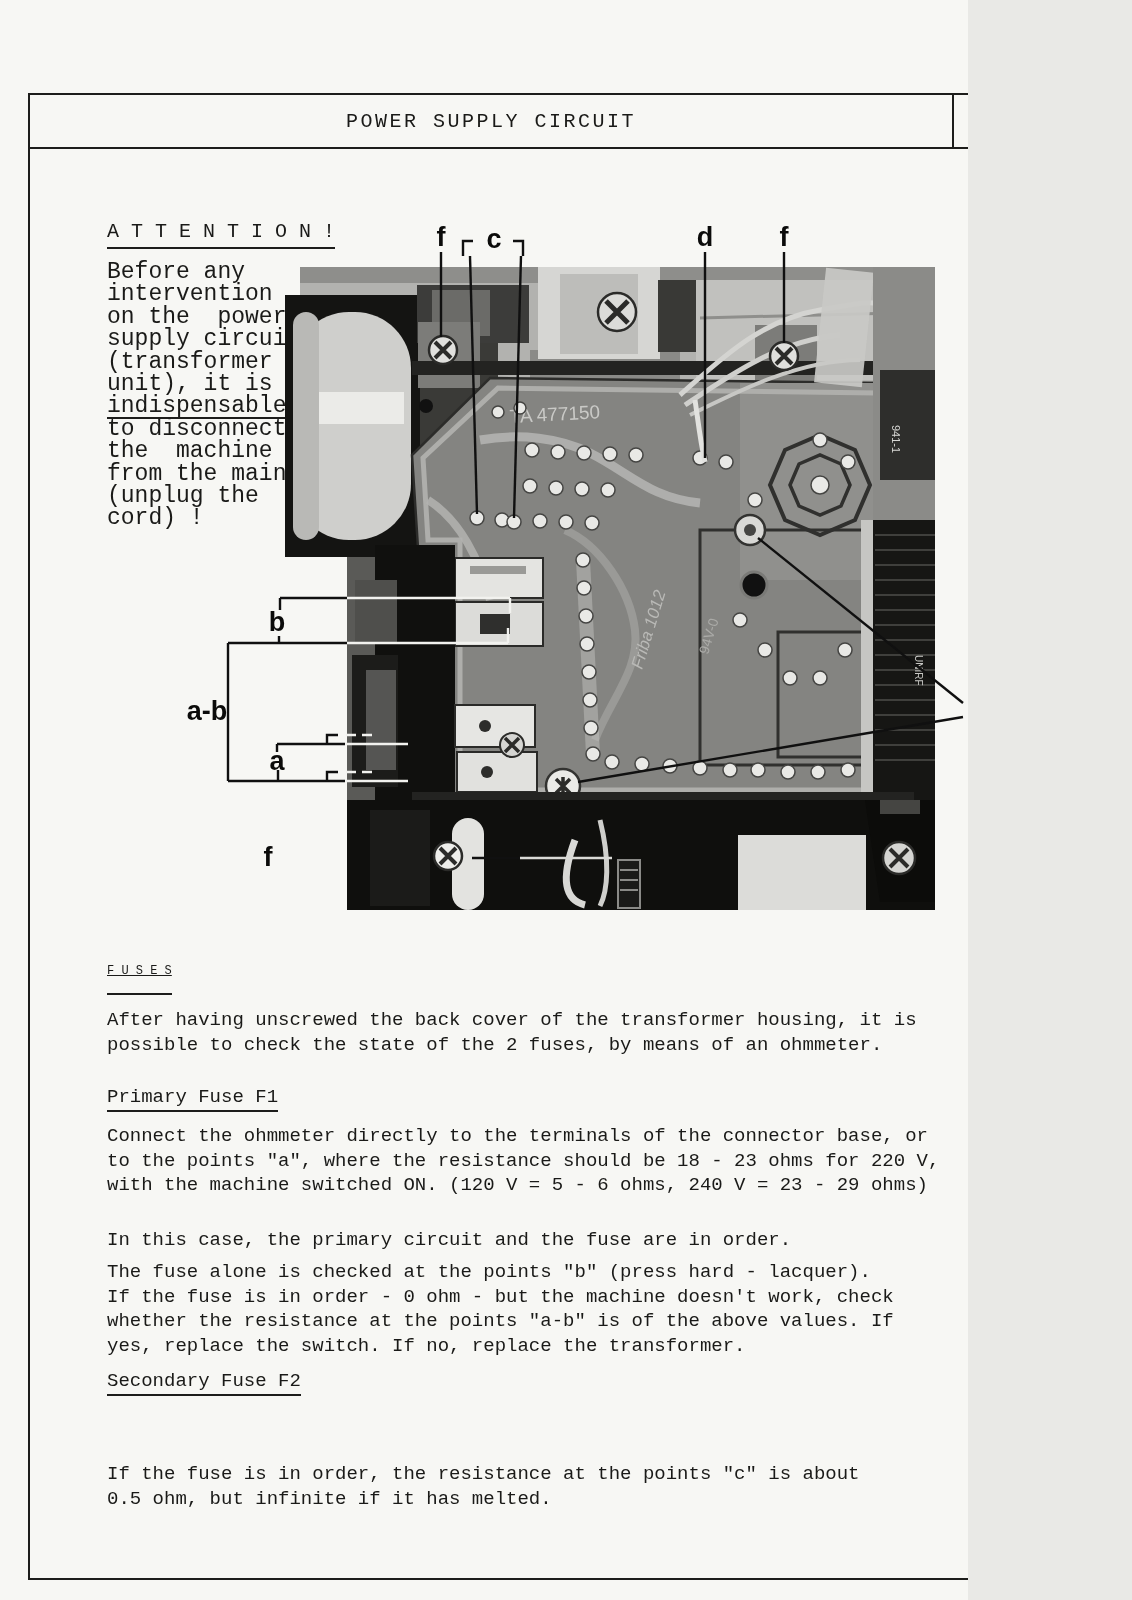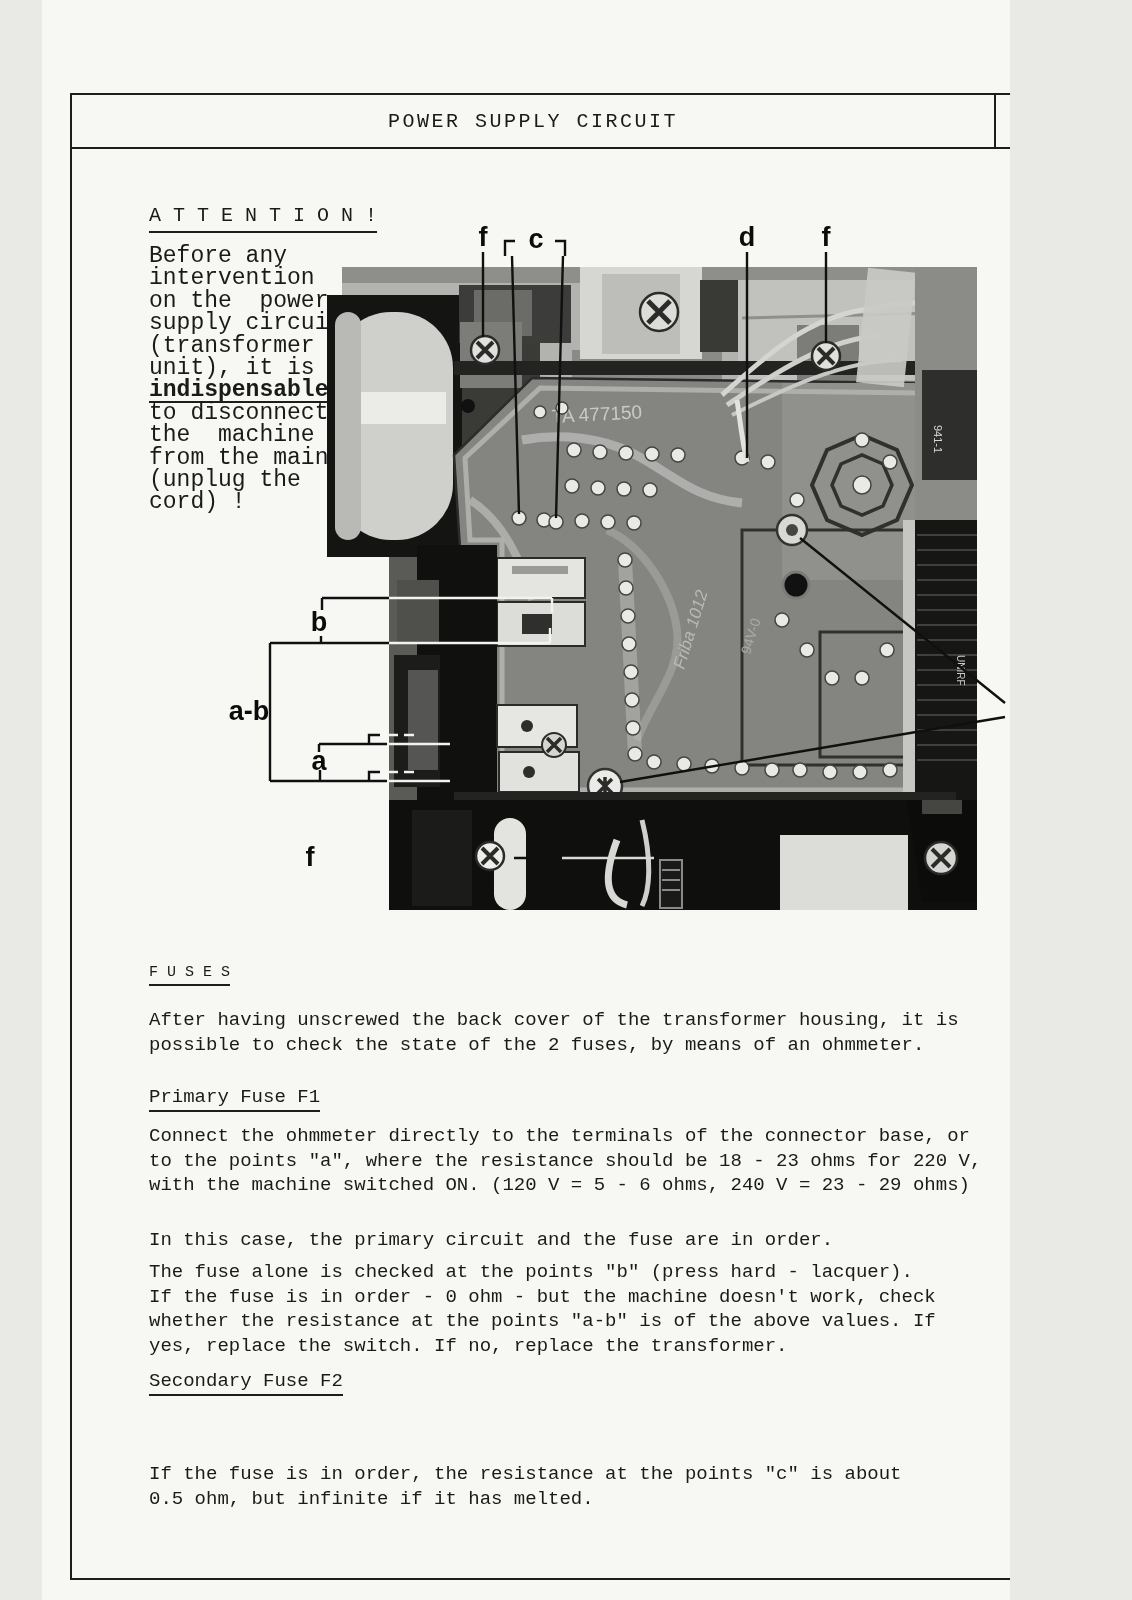--- a/index.html
+++ b/index.html
@@ -1,34 +1,34 @@
 <!DOCTYPE html>
 <html><head>
 <meta charset="utf-8">
 <style>
   html,body{margin:0;padding:0;}
   body{background:#e9e9e6;}
   .page{position:relative;width:968px;height:1600px;background:#f7f7f4;overflow:hidden;
-        font-family:"Liberation Mono","DejaVu Sans Mono",monospace;color:#1a1a18;margin-left:42px;}
+        font-family:"Liberation Mono","DejaVu Sans Mono",monospace;color:#1a1a18;}
   .frame{position:absolute;left:28px;top:146px;width:990px;height:1434px;
          border:2.5px solid #1d1d1b;border-top:none;box-sizing:border-box;}
   .header{position:absolute;left:28px;top:93px;width:990px;height:56px;
           border:2.5px solid #1d1d1b;box-sizing:border-box;display:flex;align-items:stretch;}
   .header-title-cell{flex:1;display:flex;align-items:center;justify-content:center;}
   .header-title{font-size:20px;letter-spacing:2.5px;white-space:pre;}
   .header-page-cell{width:62px;border-left:2.5px solid #1d1d1b;display:flex;align-items:center;justify-content:center;}
   .page-num{font-size:20px;letter-spacing:1px;}
-  .attention{position:absolute;left:107px;top:204px;width:250px;}
+  .attention{position:absolute;left:107px;top:220px;width:250px;}
   .attn-head{display:inline-block;font-size:20px;white-space:pre;
              border-bottom:2.5px solid #1d1d1b;padding-bottom:4px;}
   .attn-body{margin-top:12px;font-size:23px;line-height:22.4px;white-space:pre;}
   .u-word{display:inline-block;border-bottom:2px solid #1d1d1b;line-height:20.4px;}
-  .u-line{height:22.4px;font-weight:bold;}
-  .fuses-head{position:absolute;left:107px;top:964px;font-size:15px;white-space:pre;
-              border-bottom:2.5px solid #1d1d1b;padding-bottom:3px;}
+  .u-line{height:22.4px;}
+  .fuses-head{position:absolute;left:107px;top:964px;font-size:12px;white-space:pre;
+              border-bottom:2.5px solid #1d1d1b;padding-bottom:15px;text-decoration:underline;}
   .para{position:absolute;left:107px;font-size:19px;line-height:24.5px;white-space:pre;}
   .sub-head{position:absolute;left:107px;font-size:19px;white-space:pre;
             border-bottom:2px solid #1d1d1b;padding-bottom:2px;}
   .note-label{display:inline-block;border-bottom:2px solid #1d1d1b;}
   .figure{position:absolute;left:180px;top:200px;width:840px;height:730px;}
   .fig-label{font-family:"Liberation Sans","DejaVu Sans",sans-serif;font-weight:bold;font-size:27px;fill:#0b0b0a;}
   .board-txt{font-family:"Liberation Sans","DejaVu Sans",sans-serif;}
 </style>
 </head>
 <body>

